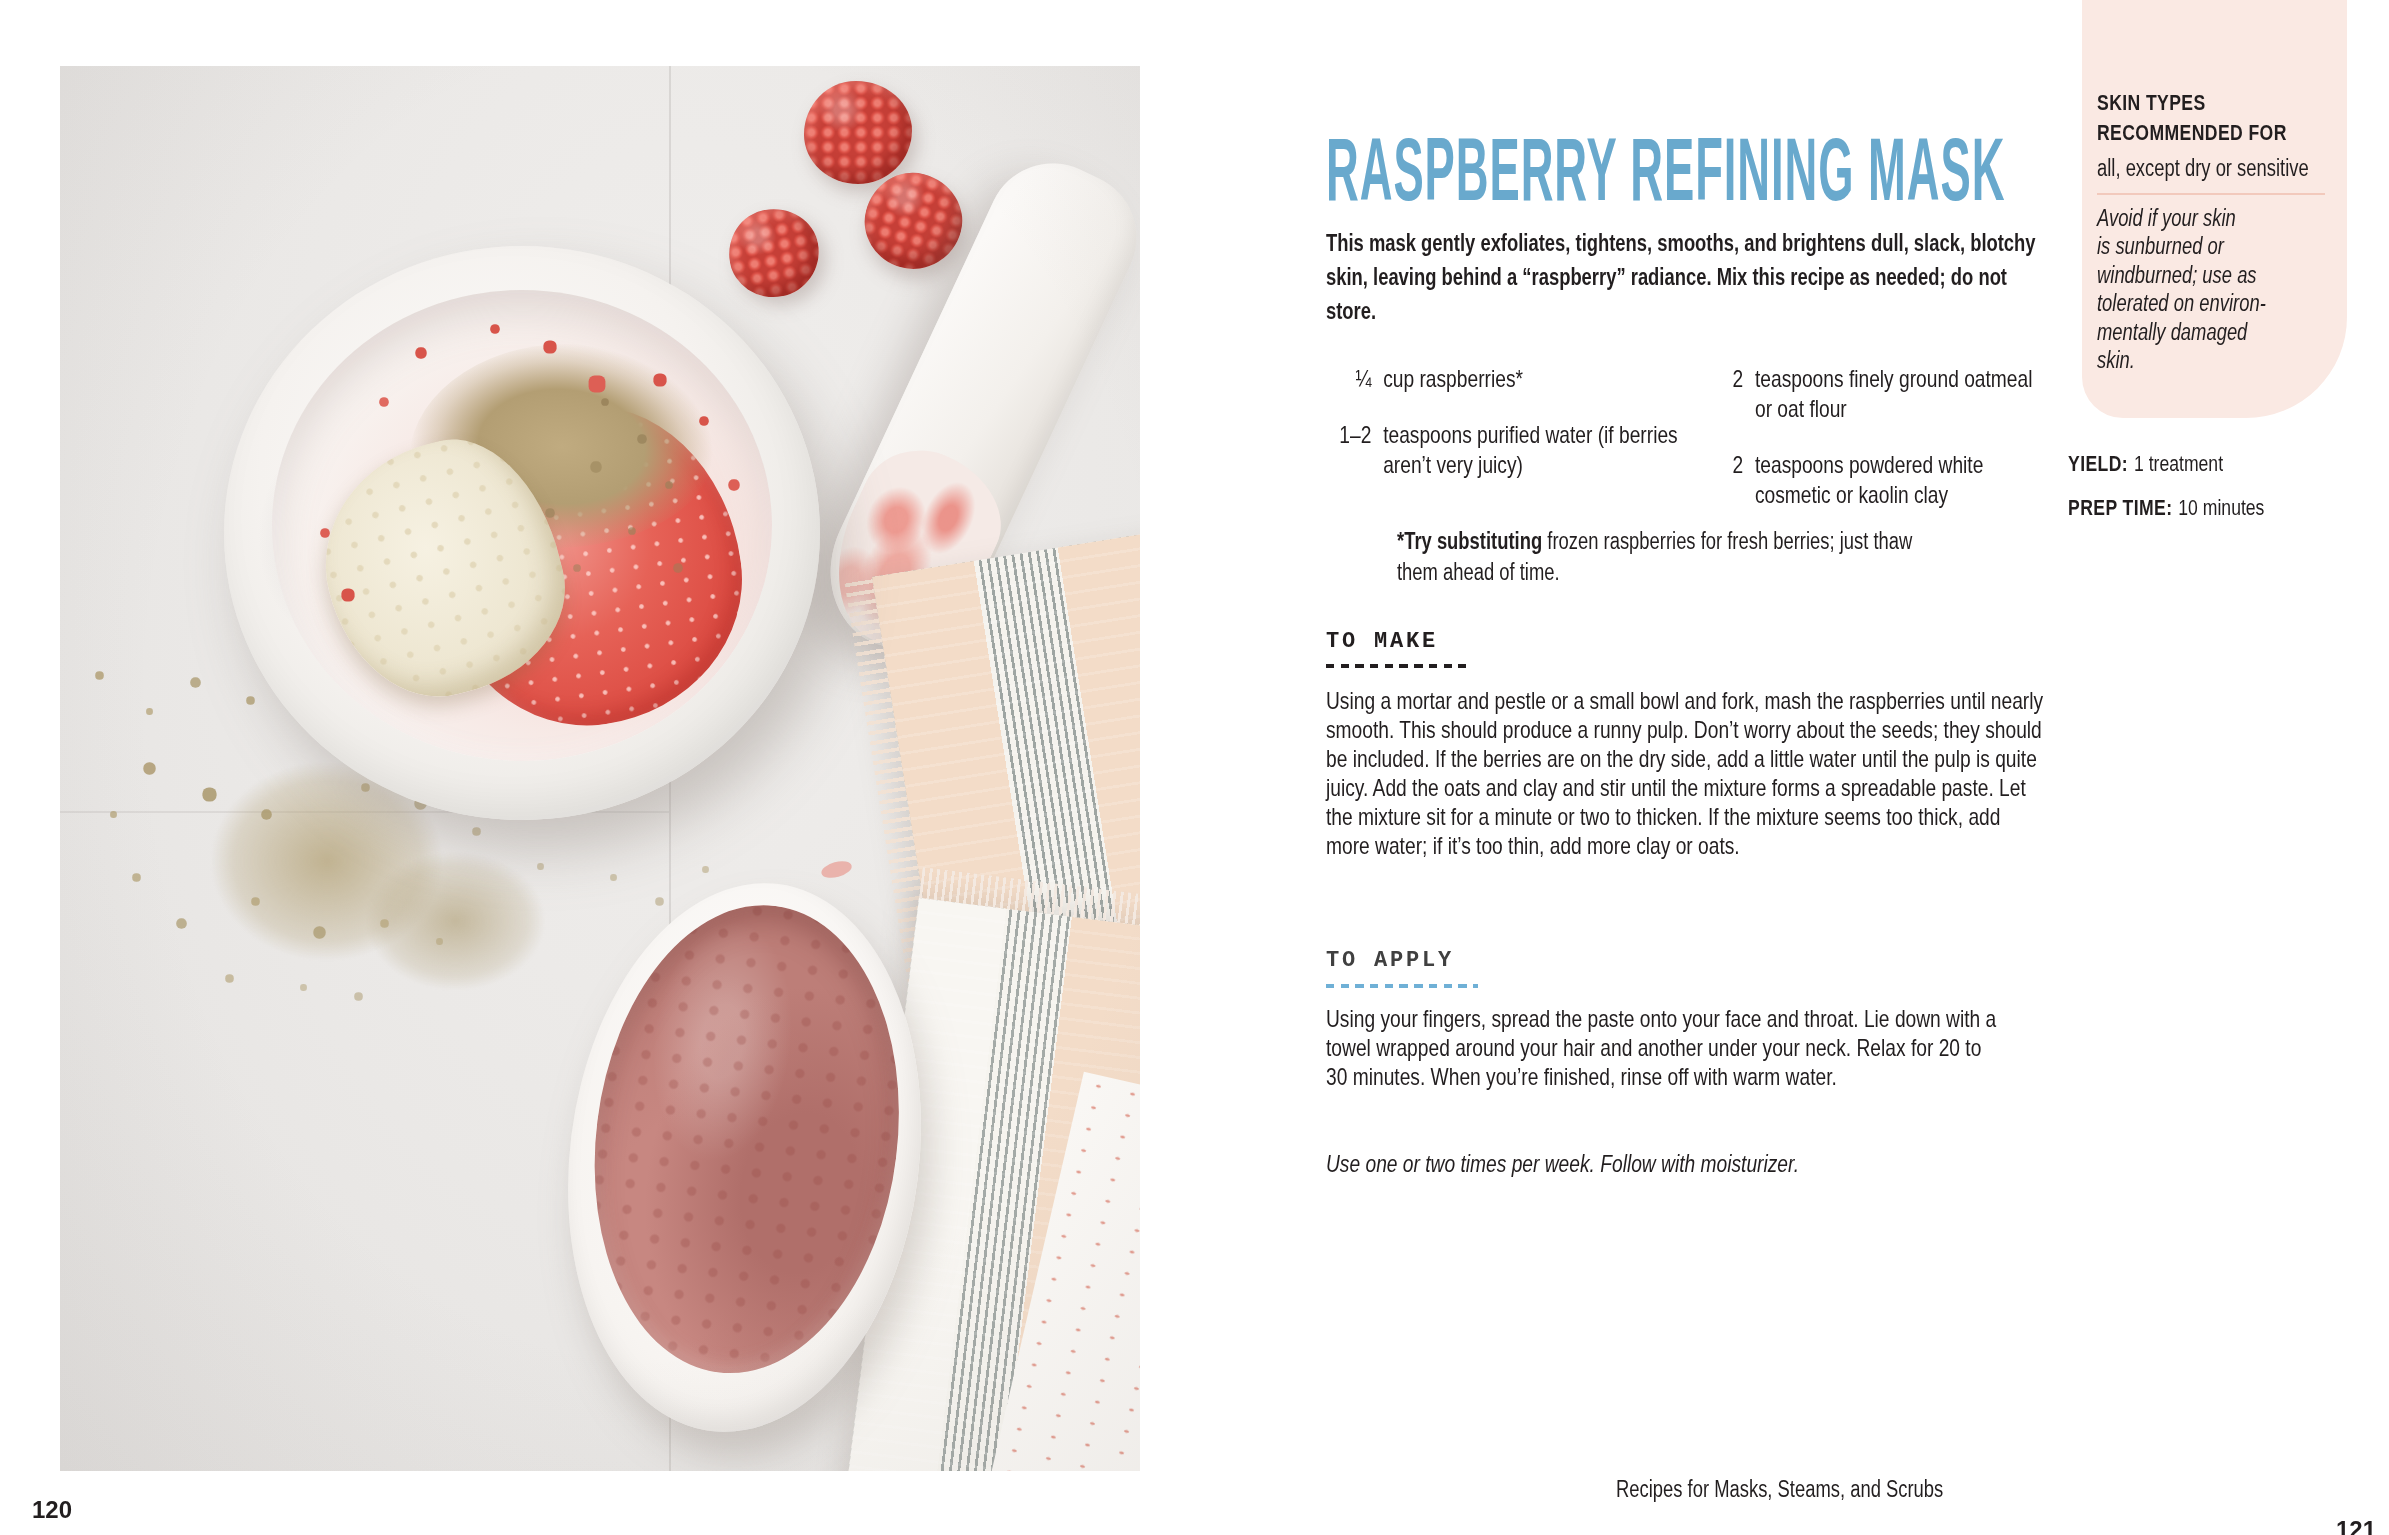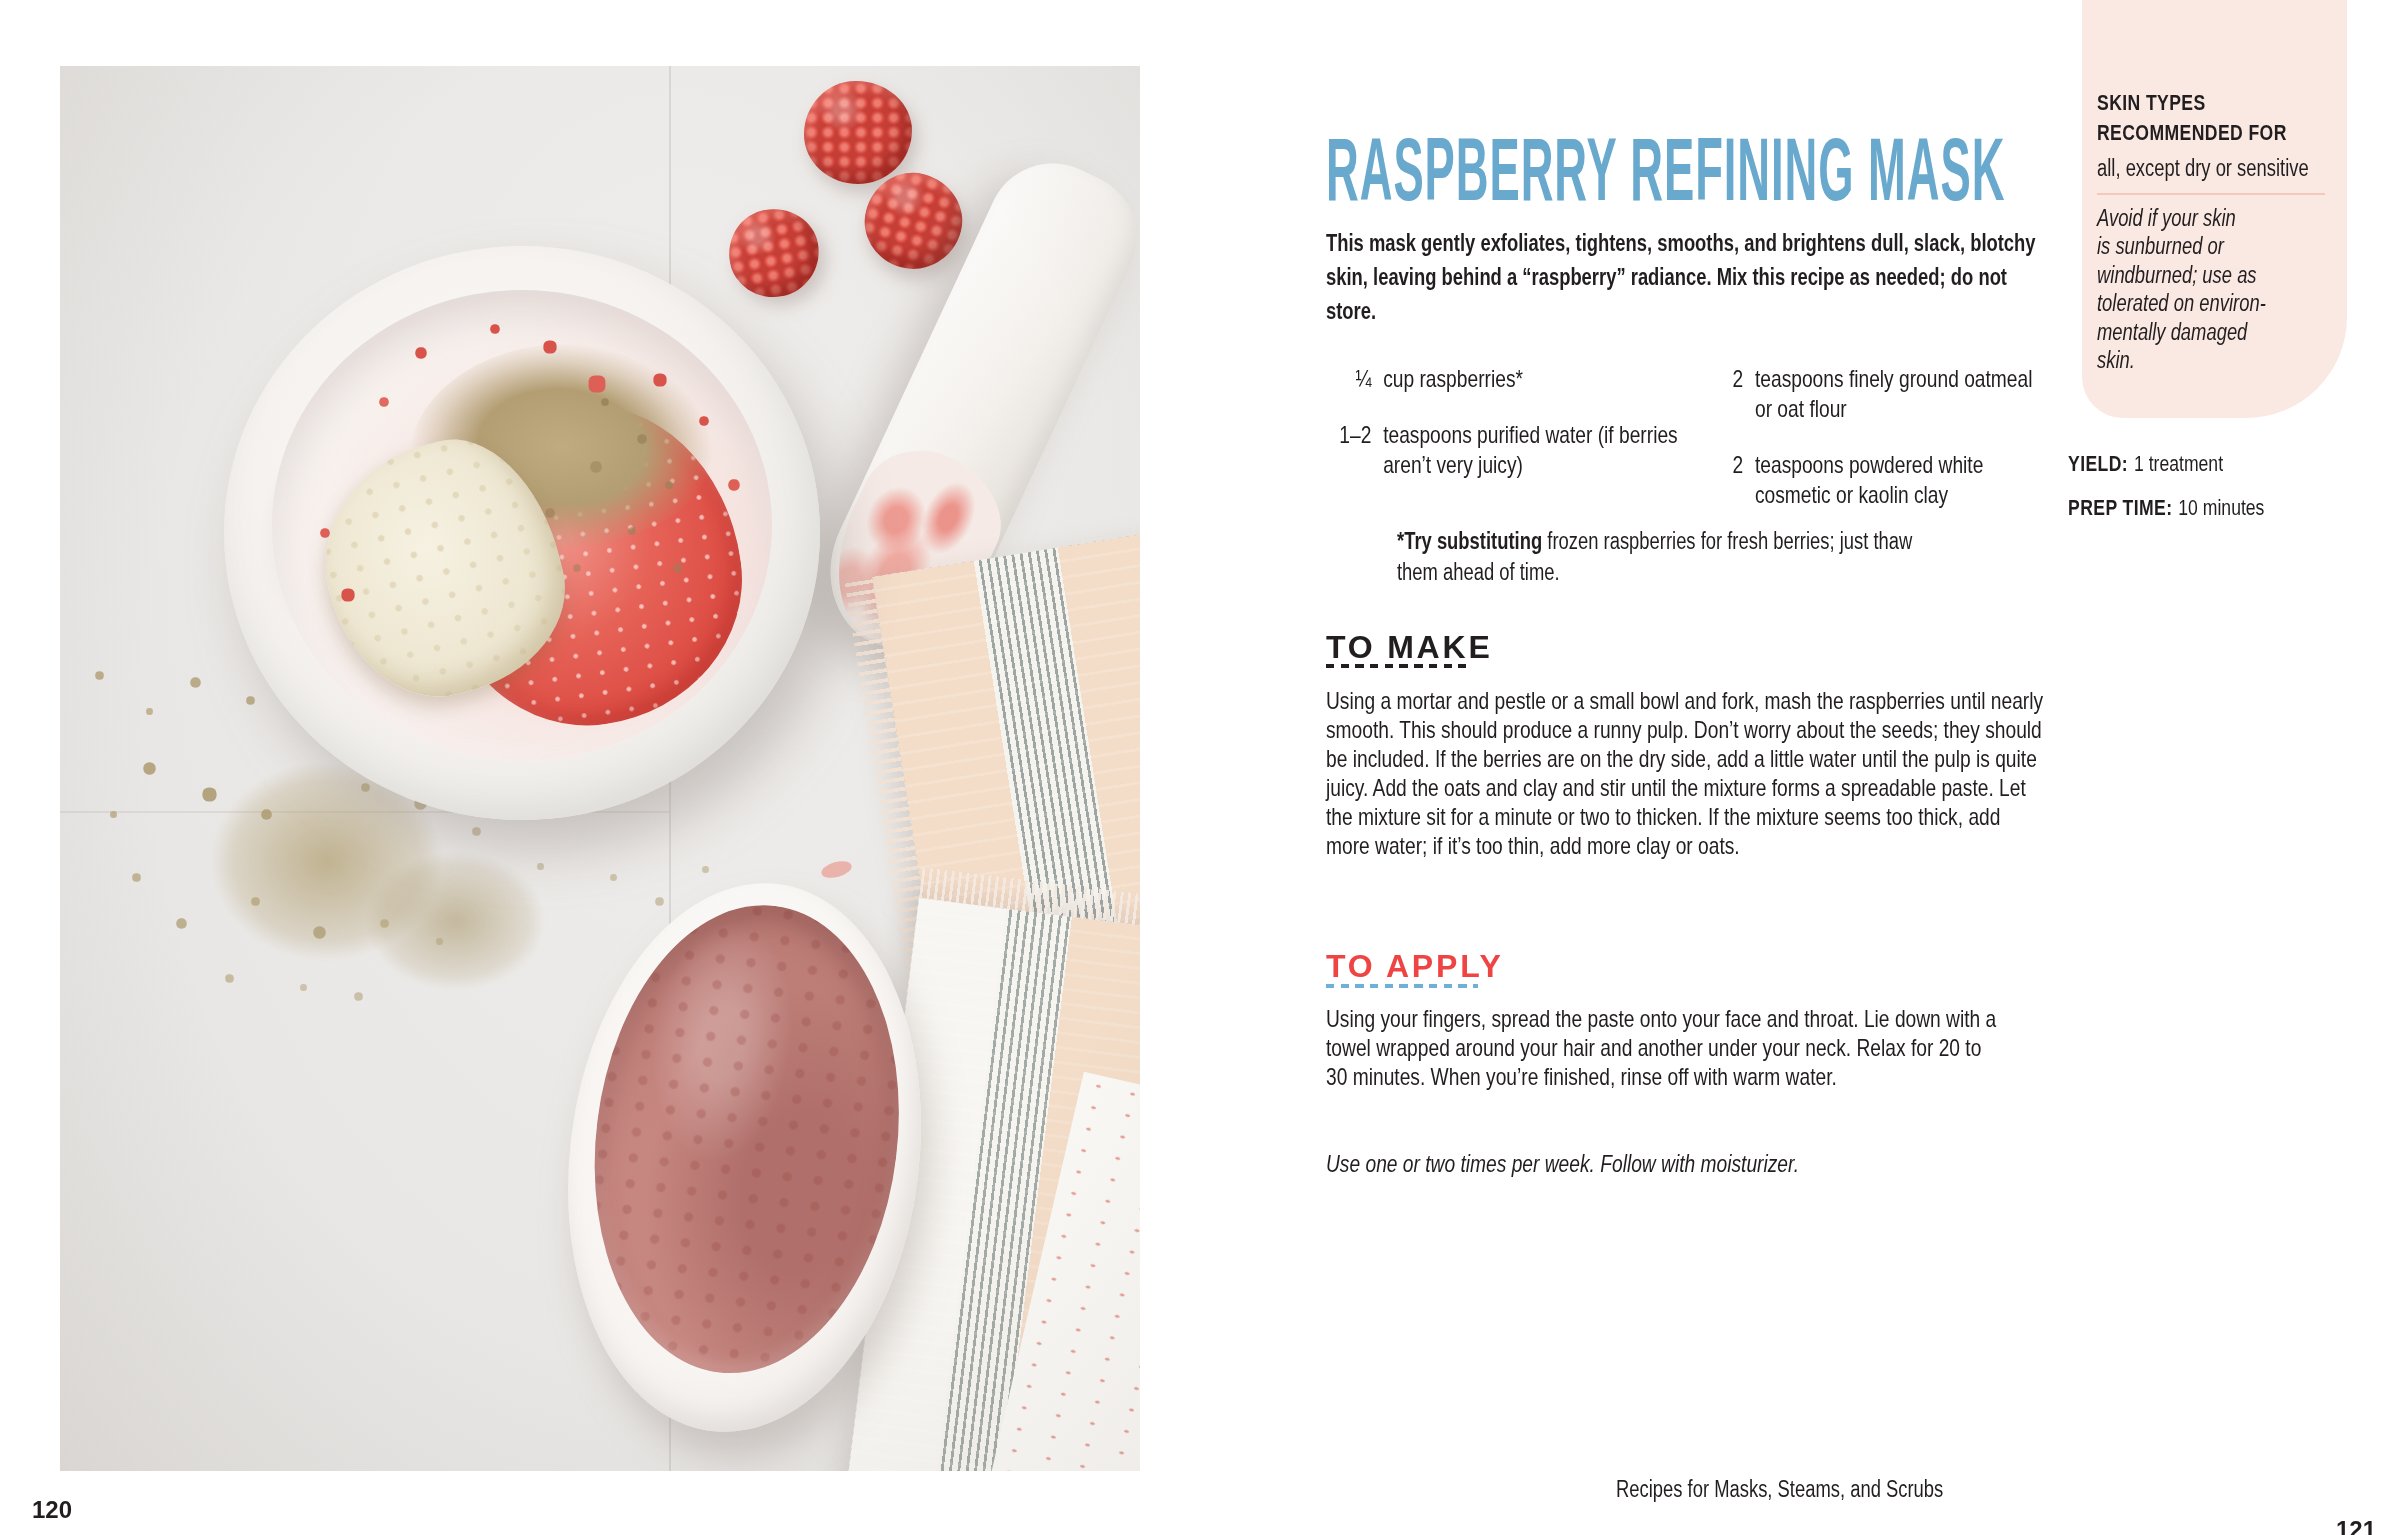--- a/index.html
+++ b/index.html
@@ -135,22 +135,22 @@
     color:#69a9cd;white-space:nowrap;transform:scaleX(0.51);transform-origin:0 0;}
   .rp-intro{left:1326px;top:226px;width:919px;font-size:23px;line-height:34px;font-weight:700;}
   .ing-col{font-size:24px;line-height:30px;}
   .ing-col1{left:1333px;top:364px;width:460px;}
   .ing-col2{left:1724px;top:364px;width:395px;}
   .ing-row{display:flex;margin-bottom:26px;}
   .ing-col1 .qty{width:48px;text-align:right;margin-right:14.7px;flex:none;}
   .ing-col2 .qty{width:24px;text-align:right;margin-right:14.7px;flex:none;}
   .itx{flex:1;}
   .rp-note{left:1397px;top:526px;width:685px;font-size:23px;line-height:31px;}
-  .sec-head{left:1326px;font-size:32px;font-weight:700;letter-spacing:2.8px;}
-  .sec-head.blue{color:#ef4444;}
+  .sec-head{left:1326px;font-size:22px;font-weight:700;letter-spacing:2.8px;font-family:Liberation Mono, monospace;}
+  .sec-head.blue{color:#404040;}
   .dash{left:1326px;height:3.7px;background:repeating-linear-gradient(90deg, #221e1f 0 8.3px, transparent 8.3px 14.7px);}
   .dash.blue{background:repeating-linear-gradient(90deg, #6fb0d6 0 8.3px, transparent 8.3px 14.7px);}
   .sec-body{left:1326px;font-size:24px;line-height:29px;}
   .usage{left:1326px;top:1149px;width:845px;font-size:24px;line-height:29px;font-style:italic;}
 
   
   .sb-box{left:2082px;top:0;width:265px;height:418px;background:#fae9e3;border-radius:0 0 101px 41px;}
   .sb-text{left:2097px;top:88px;width:285px;}
   .sb-label{font-size:22px;font-weight:700;line-height:30px;letter-spacing:0.5px;}
   .sb-value{font-size:23px;line-height:28.5px;margin-top:5.5px;}

